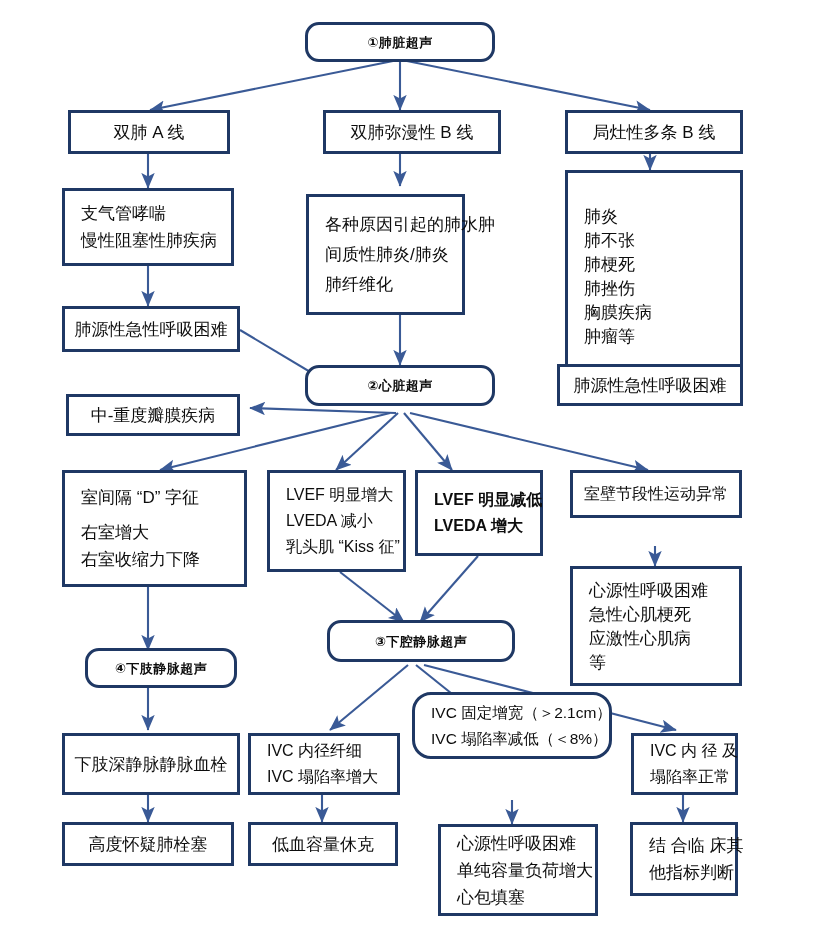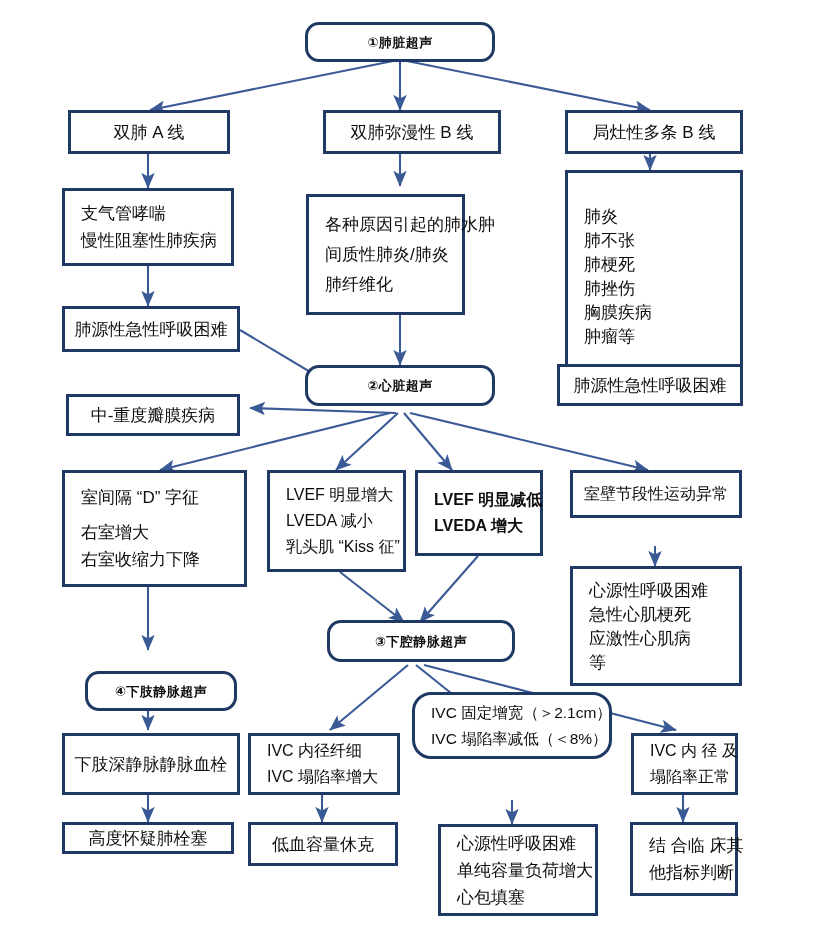--- a/index.html
+++ b/index.html
@@ -207,21 +207,21 @@
     <span class="line">心源性呼吸困难</span>
     <span class="line">急性心肌梗死</span>
     <span class="line">应激性心肌病</span>
     <span class="line">等</span>
   </div>
 
   <div class="node rounded center title-node" style="left:327px; top:620px; width:188px; height:42px;">
     <span class="line">③下腔静脉超声</span>
   </div>
 
-  <div class="node rounded center title-node" style="left:85px; top:648px; width:152px; height:40px;margin-top:23px;">
+  <div class="node rounded center title-node" style="left:85px; top:648px; width:152px; height:40px;">
     <span class="line">④下肢静脉超声</span>
   </div>
 
   <div class="node center t17" style="left:62px; top:733px; width:178px; height:62px;">
     <span class="line">下肢深静脉静脉血栓</span>
   </div>
 
   <div class="node left t16 med-lines" style="left:248px; top:733px; width:152px; height:62px;">
     <span class="line">IVC 内径纤细</span>
     <span class="line">IVC 塌陷率增大</span>
@@ -230,21 +230,21 @@
   <div class="node left t15 med-lines" style="left:412px; top:692px; width:200px; height:67px;border-radius:19px;">
     <span class="line">IVC 固定增宽（＞2.1cm）</span>
     <span class="line">IVC 塌陷率减低（＜8%）</span>
   </div>
 
   <div class="node left t16 med-lines" style="left:631px; top:733px; width:107px; height:62px;">
     <span class="line">IVC 内 径 及</span>
     <span class="line">塌陷率正常</span>
   </div>
 
-  <div class="node center t17" style="left:62px; top:822px; width:172px; height:32px;">
+  <div class="node center t17" style="left:62px; top:822px; width:172px; height:44px;">
     <span class="line">高度怀疑肺栓塞</span>
   </div>
 
   <div class="node center t17" style="left:248px; top:822px; width:150px; height:44px;">
     <span class="line">低血容量休克</span>
   </div>
 
   <div class="node left t17 med-lines" style="left:438px; top:824px; width:160px; height:92px;">
     <span class="line">心源性呼吸困难</span>
     <span class="line">单纯容量负荷增大</span>

